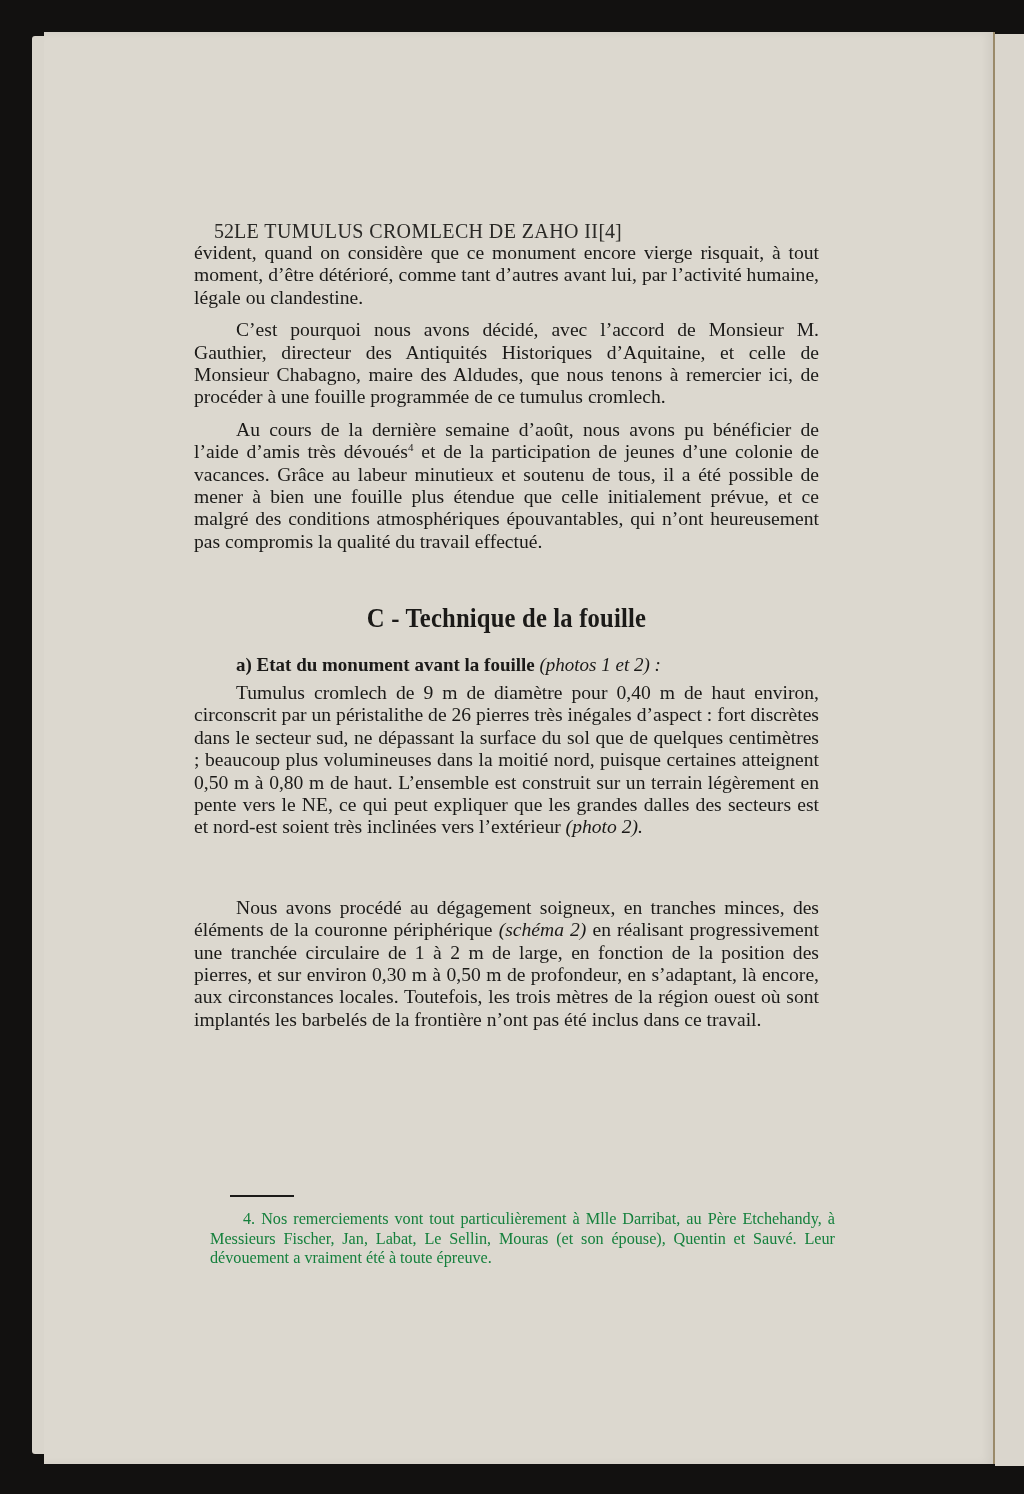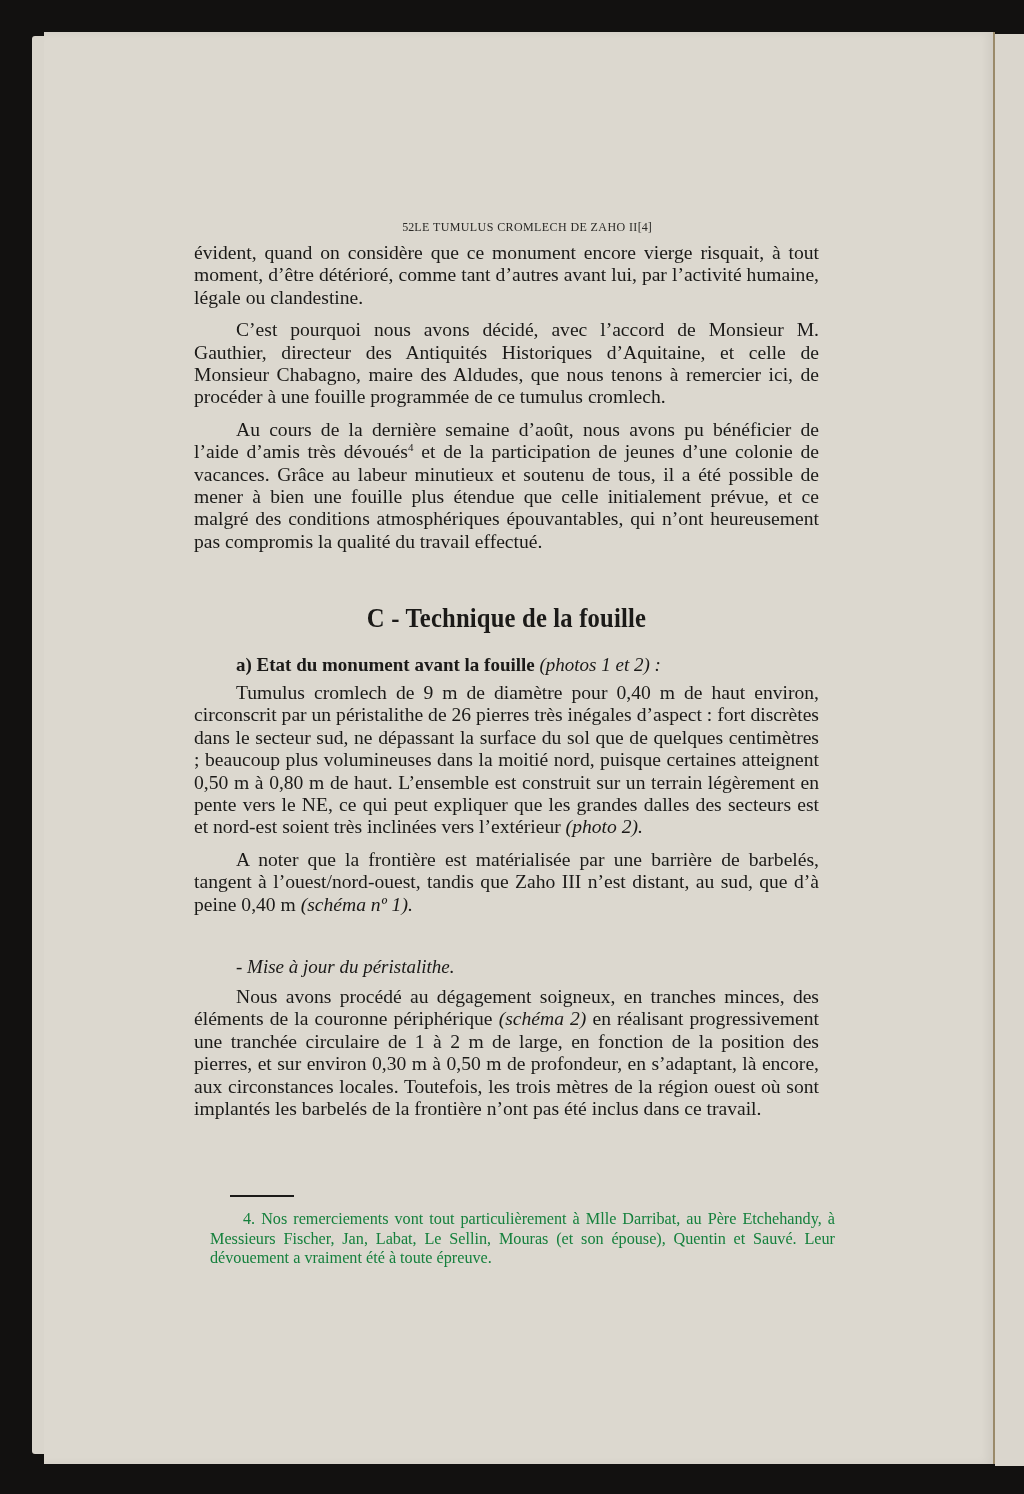--- a/index.html
+++ b/index.html
@@ -30,22 +30,22 @@
     position: absolute; left: 995px; top: 34px;
     width: 29px; height: 1432px;
     background: #dad6cd;
   }
   .text-block {
     position: absolute; left: 194px; width: 625px;
     color: #1b1a18;
   }
   .running-head {
     position: absolute; left: 214px; top: 186px; width: 626px;
-    font-size: 12px; color: #2a2926;
-    display: flex; justify-content: center; align-items: baseline;
+    font-size: 20px; color: #2a2926;
+    display: flex; justify-content: flex-start; align-items: baseline;
   }
   .running-head .title { letter-spacing: 0.4px; margin-top: 34px; }
   p.body {
     margin: 0; font-size: 19.6px; line-height: 22.4px;
     text-align: justify; text-indent: 0;
   }
   p.indent { text-indent: 42px; }
   .gap { height: 10px; }
   h2.section {
     margin: 0; text-align: center;
@@ -94,22 +94,20 @@
   <p class="body indent"><span>Au cours de la dernière semaine d’août, nous avons pu bénéficier de l’aide d’amis très dévoués</span><sup>4</sup><span> et de la participation de jeunes d’une colonie de vacances. Grâce au labeur minutieux et soutenu de tous, il a été possible de mener à bien une fouille plus étendue que celle initialement prévue, et ce malgré des conditions atmosphériques épouvantables, qui n’ont heureusement pas compromis la qualité du travail effectué.</span></p>
 </div>
 
 <div class="text-block" style="top:602px;">
   <h2 class="section">C - Technique de la fouille</h2>
   <div style="height:20px;"></div>
   <p class="subhead"><b>a) Etat du monument avant la fouille</b> <i>(photos 1 et 2) :</i></p>
   <div style="height:6px;"></div>
   <p class="body indent"><span>Tumulus cromlech de 9 m de diamètre pour 0,40 m de haut environ, circonscrit par un péristalithe de 26 pierres très inégales d’aspect : fort discrètes dans le secteur sud, ne dépassant la surface du sol que de quelques centimètres ; beaucoup plus volumineuses dans la moitié nord, puisque certaines atteignent 0,50 m à 0,80 m de haut. L’ensemble est construit sur un terrain légèrement en pente vers le NE, ce qui peut expliquer que les grandes dalles des secteurs est et nord-est soient très inclinées vers l’extérieur </span><span class="it">(photo 2).</span></p>
   <div class="gap"></div>
-  <p class="body indent"><span>A noter que la frontière est matérialisée par une barrière de barbelés, tangent à l’ouest/nord-ouest, tandis que Zaho III n’est distant, au sud, que d’à peine 0,40 m </span><span class="it">(schéma nº 1).</span></p>
   <div style="height:32px;"></div>
   <div style="height:8px;"></div>
-  <p class="subhead it">- Mise à jour du péristalithe.</p>
   <div style="height:8px;"></div>
   <p class="body indent"><span>Nous avons procédé au dégagement soigneux, en tranches minces, des éléments de la couronne périphérique </span><span class="it">(schéma 2)</span><span> en réalisant progressivement une tranchée circulaire de 1 à 2 m de large, en fonction de la position des pierres, et sur environ 0,30 m à 0,50 m de profondeur, en s’adaptant, là encore, aux circonstances locales. Toutefois, les trois mètres de la région ouest où sont implantés les barbelés de la frontière n’ont pas été inclus dans ce travail.</span></p>
 </div>
 
 <div class="fn-rule"></div>
 <p class="footnote">4. Nos remerciements vont tout particulièrement à Mlle Darribat, au Père Etchehandy, à Messieurs Fischer, Jan, Labat, Le Sellin, Mouras (et son épouse), Quentin et Sauvé. Leur dévouement a vraiment été à toute épreuve.</p>
 
 </body></html>

